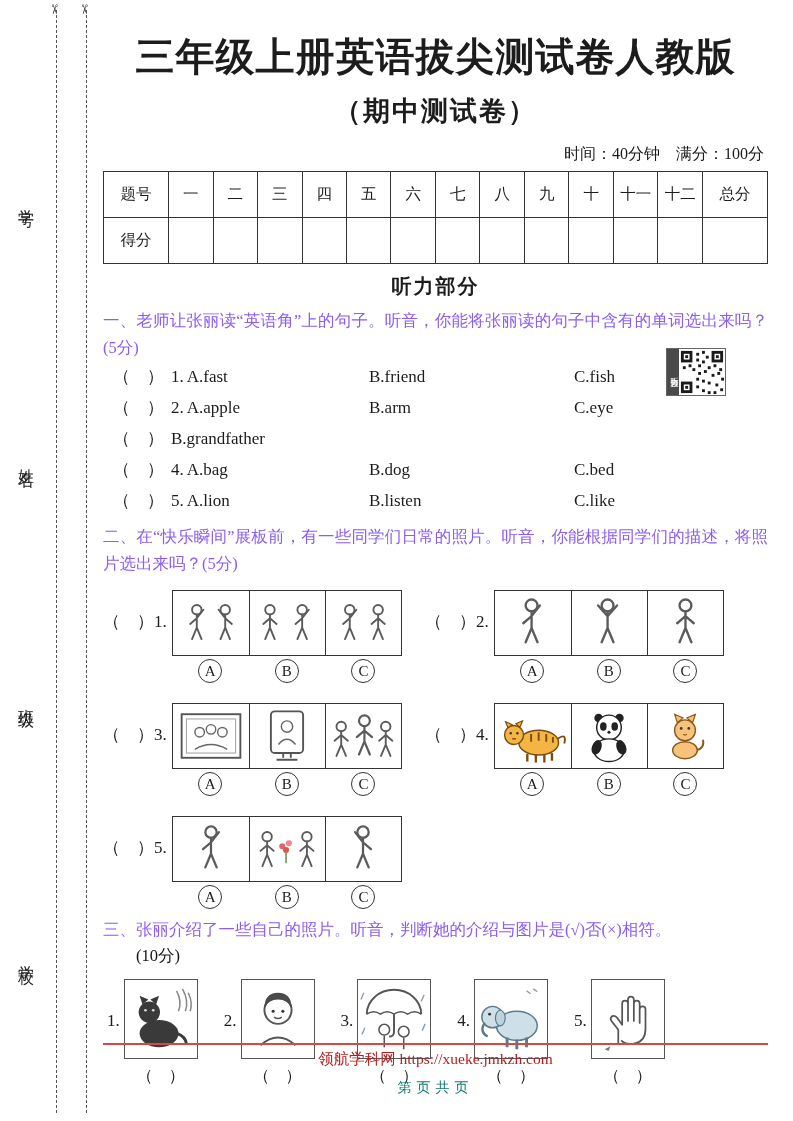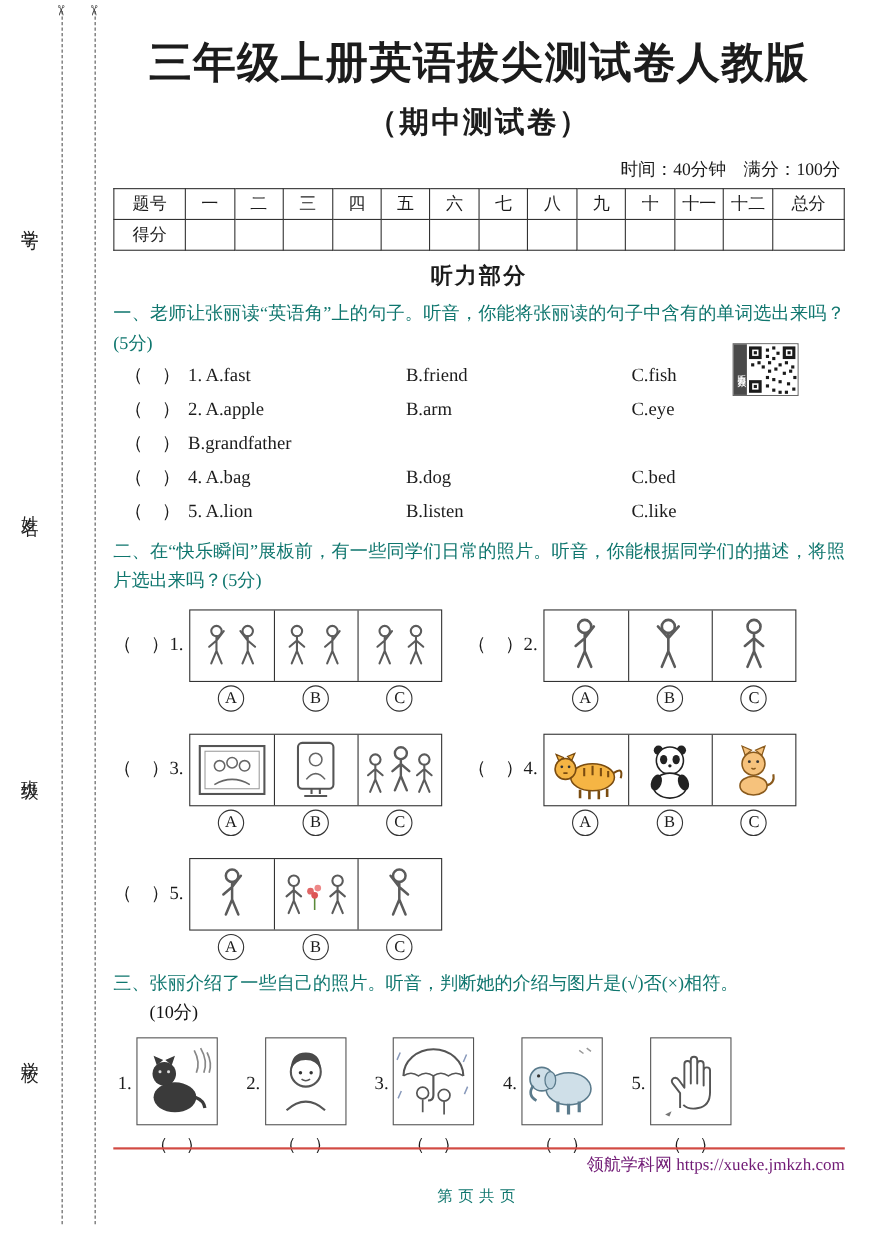--- a/index.html
+++ b/index.html
@@ -25,28 +25,28 @@
 
   .content { position:absolute; left:103px; top:30px; width:665px; }
 
   .title { text-align:center; font-size:39px; font-weight:bold;
            font-family:"Liberation Sans","DejaVu Sans",sans-serif; letter-spacing:1px; }
   .subtitle { text-align:center; font-size:27px; font-weight:bold; letter-spacing:2px;
               font-family:"Liberation Sans","DejaVu Sans",sans-serif; margin-top:9px; }
   .meta { text-align:right; font-size:16px; margin-top:15px; padding-right:4px; }
 
   table.score { width:100%; border-collapse:collapse; table-layout:fixed; margin-top:6px; }
-  table.score td { border:1.3px solid #333; height:28px; text-align:center;
+  table.score td { border:1.3px solid #333; height:46px; text-align:center;
                    font-size:15.5px; overflow:hidden; }
   table.score td.wide { width:9.8%; }
 
   .section-header { text-align:center; font-weight:bold; font-size:20px; margin-top:9px;
                     font-family:Liberation Sans, sans-serif; letter-spacing:2px; }
 
-  .stem { font-size:16.5px; line-height:1.62; margin-top:8px; text-align:justify; color:#0f766e; }
+  .stem { font-size:16.5px; line-height:1.62; margin-top:8px; text-align:justify; color:#8b5cf6; }
   .stem2 { font-size:16.5px; line-height:1.4; padding-left:33px; color:#111; }
 
   
   .q1 { position:relative; margin-top:4px; }
   .q1-row { display:grid; grid-template-columns:58px 198px 205px auto;
             height:31px; align-items:center; padding-left:10px; }
   .q1-row .en { font-size:17px; }
   .paren { font-size:17px; white-space:nowrap; }
   .num { font-size:17px; margin-right:3px; }
 
@@ -73,21 +73,21 @@
   .q3-row { display:flex; gap:26px; margin-top:12px; margin-left:4px; }
   .q3-item { display:flex; }
   .q3-num { font-size:17px; margin-top:32px; margin-right:4px; }
   .q3-box { width:74px; height:80px; border:1.2px solid #555; background:#fff;
             display:flex; align-items:center; justify-content:center; }
   .q3-paren { text-align:center; font-size:16px; margin-top:7px; }
 
   
   .footer { position:absolute; left:103px; width:665px; top:1043px; text-align:center; }
   .red-line { border-top:2px solid #d24a43; margin-bottom:4px; }
-  .footer-link { color:#701a75; font-size:15.5px;text-align:right; }
+  .footer-link { color:#b91c1c; font-size:15.5px; }
   .footer-page { color:#0f766e; font-size:14px; margin-top:9px; letter-spacing:5px; }
 
   .ph { width:72px; height:60px; display:block; }
   .ph3 { width:70px; height:76px; display:block; }
 </style>
 </head>
 <body>
 
 <svg width="0" height="0" style="position:absolute" aria-hidden="true">
   <defs>

